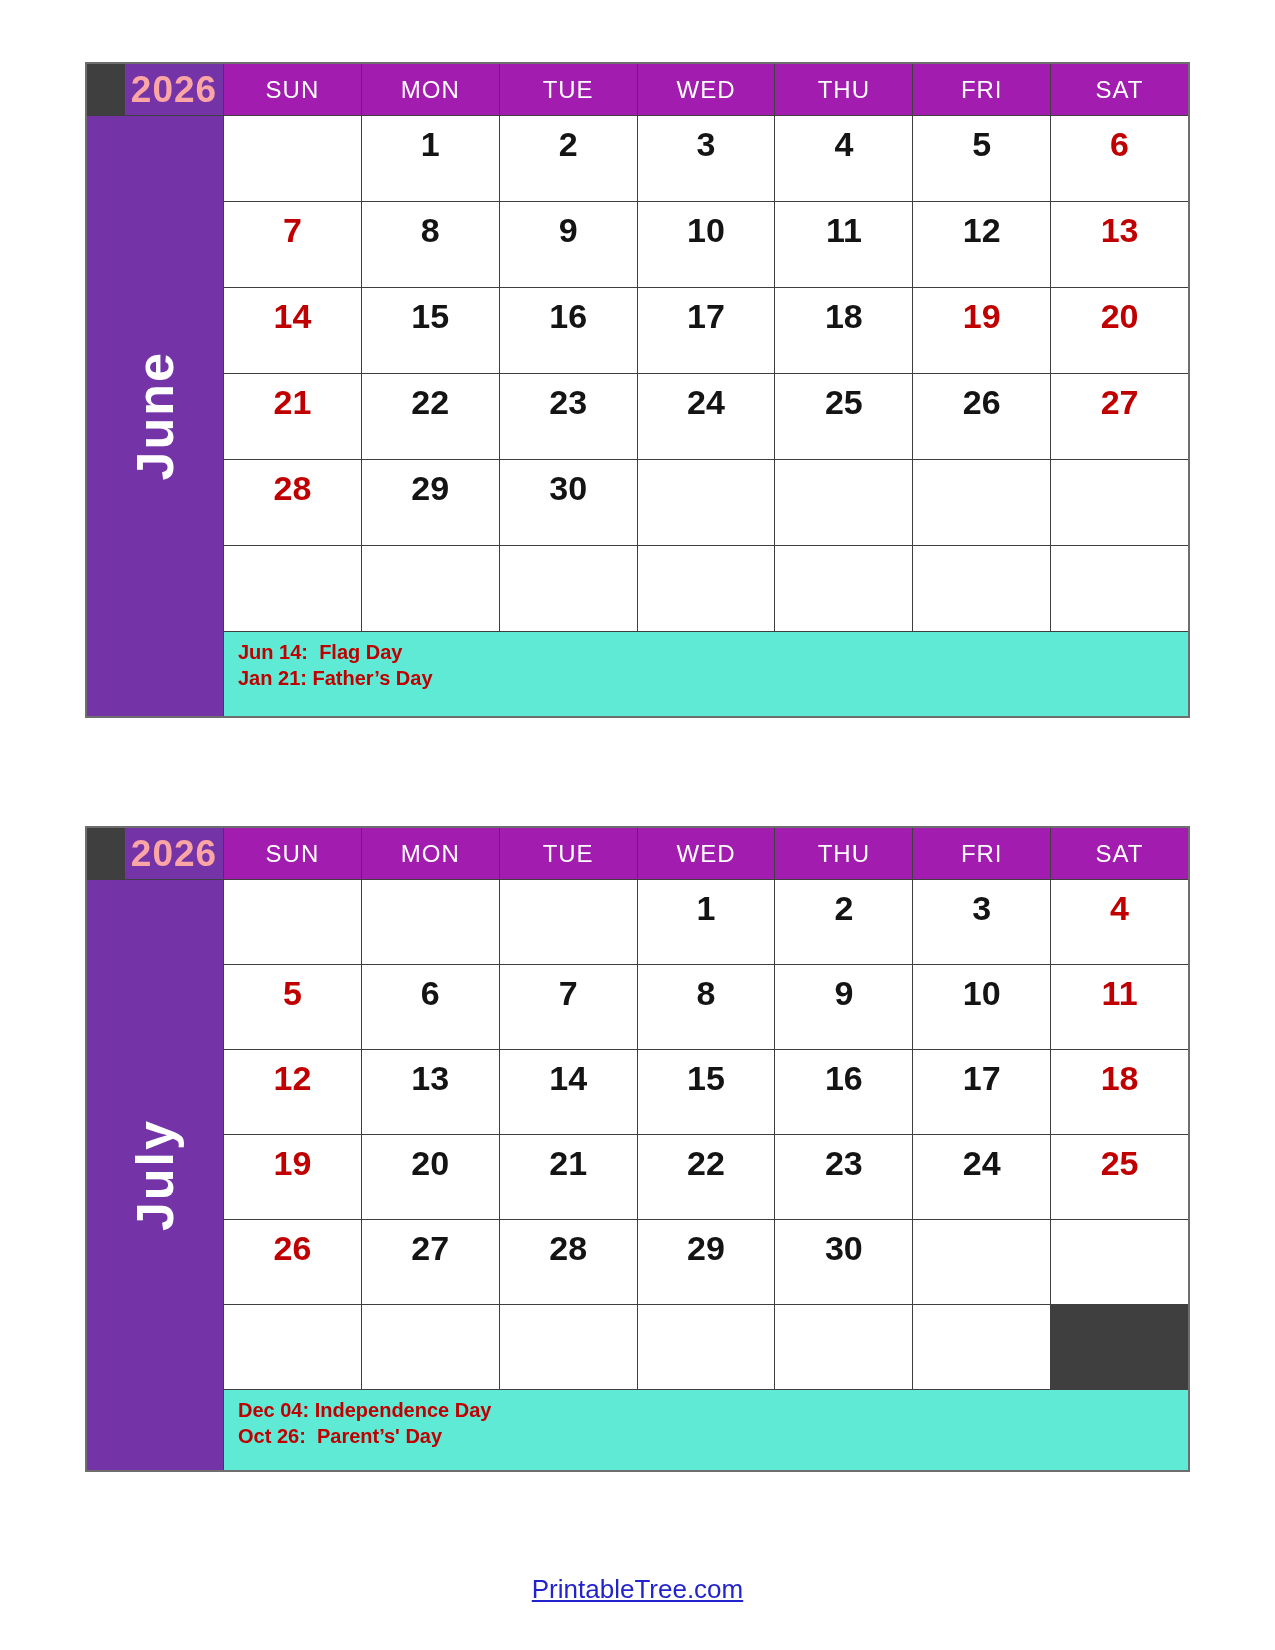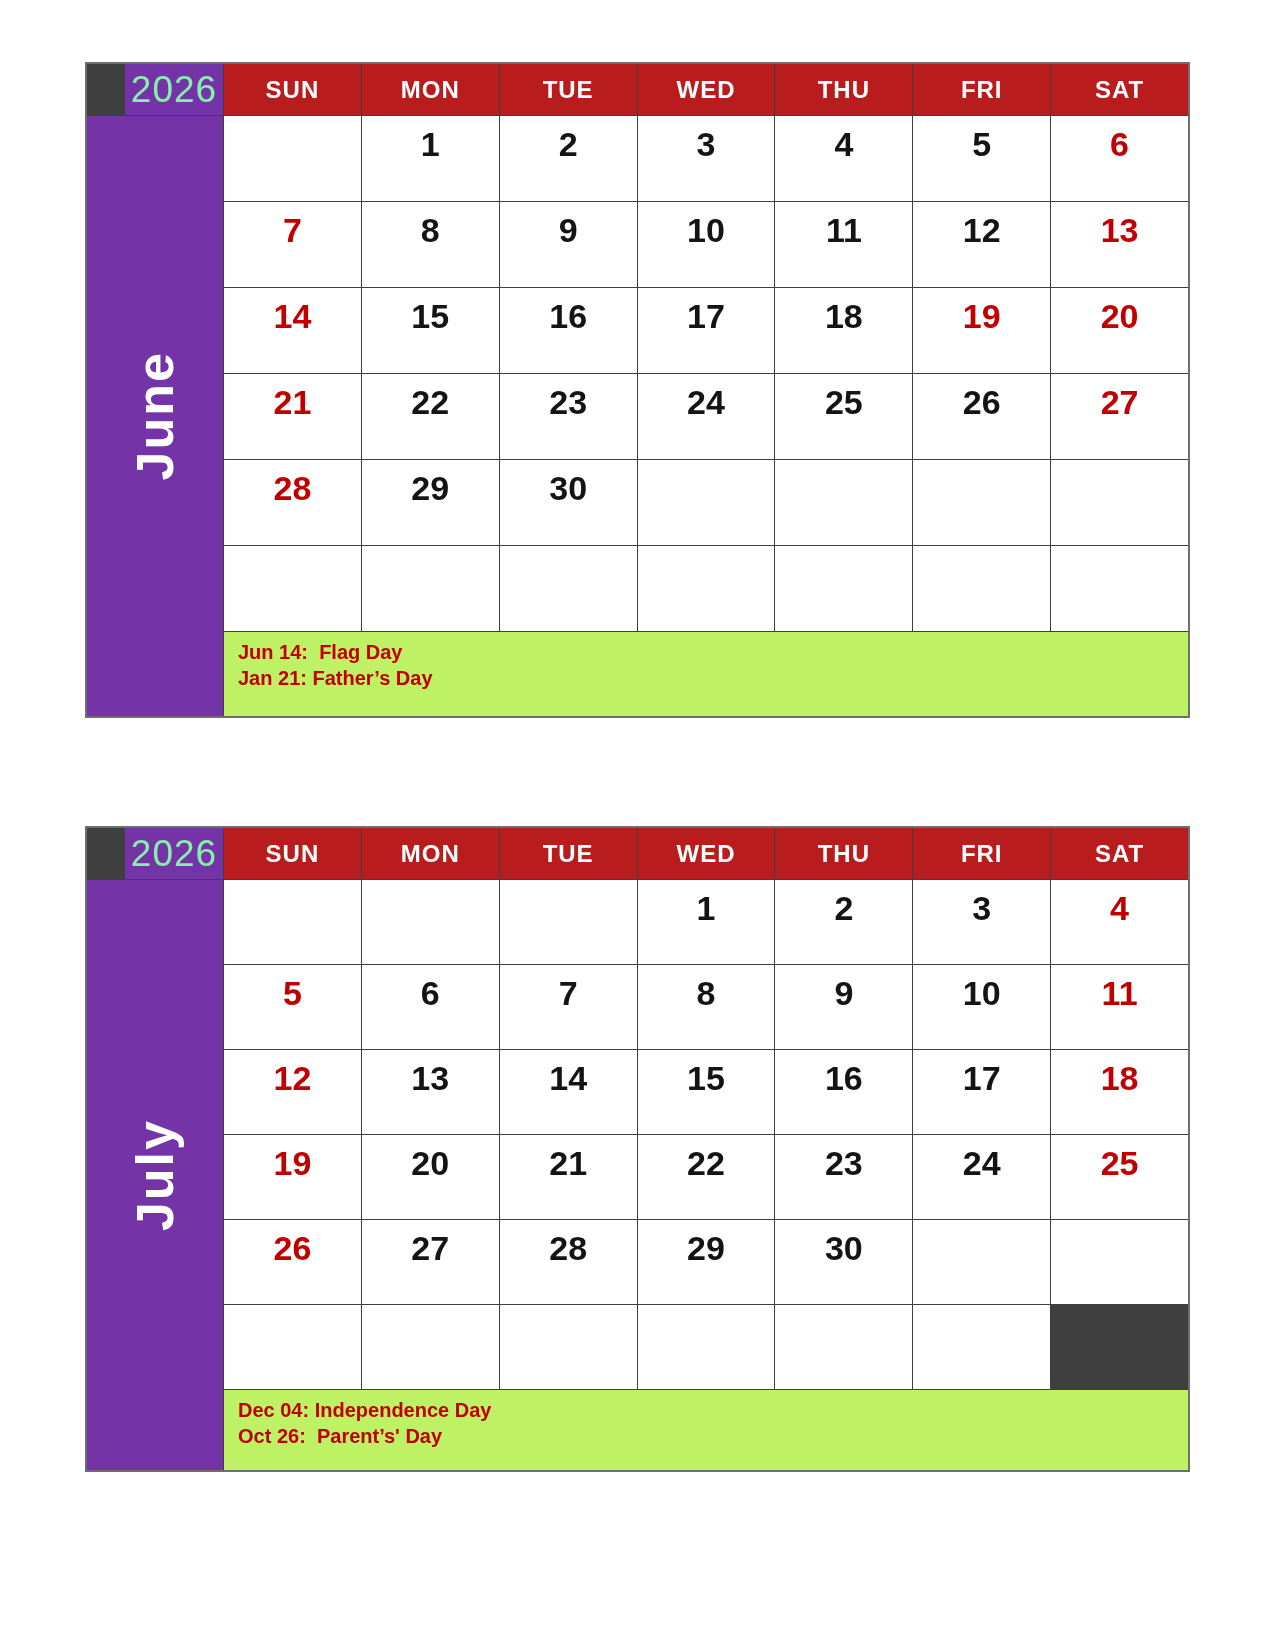--- a/index.html
+++ b/index.html
@@ -32,34 +32,34 @@
     background: #3f3f3f;           
     border: 2px solid #6e6e6e;
     box-sizing: border-box;
   }
   .calendar-june .cal-grid { grid-template-rows: 51px repeat(6, 85px) 84px; }
   .calendar-july .cal-grid { grid-template-rows: 51px repeat(6, 84px) 80px; }
 
   .year-cell {
     grid-row: 1; grid-column: 1;
     background: #7434A8;
-    color: #86efac;
+    color: #fca5a5;
     font-size: 37px;
-    font-weight: normal;
+    font-weight: bold;
     display: flex;
     align-items: center;
     justify-content: center;
     letter-spacing: 1px;
     margin-left: 38px;
   }
   .dow-cell {
-    background: #b91c1c;
+    background: #a21caf;
     color: #ffffff;
     font-size: 24px;
-    font-weight: bold;
+    font-weight: normal;
     display: flex;
     align-items: center;
     justify-content: center;
     letter-spacing: 1px;
   }
   .month-cell {
     grid-row: 2 / span 7;
     grid-column: 1;
     background: #7434A8;
     display: flex;
@@ -81,21 +81,21 @@
     font-weight: bold;
     text-align: center;
     padding-top: 9px;
     box-sizing: border-box;
   }
   .date-cell.red { color: #C00000; }
 
   .holiday-cell {
     grid-row: 8;
     grid-column: 2 / span 7;
-    background: #bef264;
+    background: #5eead4;
     padding: 7px 10px 0 14px;
     box-sizing: border-box;
   }
   .holiday-line {
     margin: 0;
     color: #C00000;
     font-size: 20px;
     font-weight: bold;
     line-height: 1.3;
     white-space: pre-wrap;
@@ -235,14 +235,17 @@
         <div class="date-cell"></div>
         <div class="date-cell"></div>
         <div class="date-cell"></div>
         <div class="date-cell"></div>
         <div class="date-cell"></div>
         <div class="date-cell"></div>
         <div class="date-cell"></div>
       </div>
   </section>
 
+  <footer class="footer">
+    <a class="footer-link" href="#">PrintableTree.com</a>
+  </footer>
 
 </div>
 
 </body></html>

